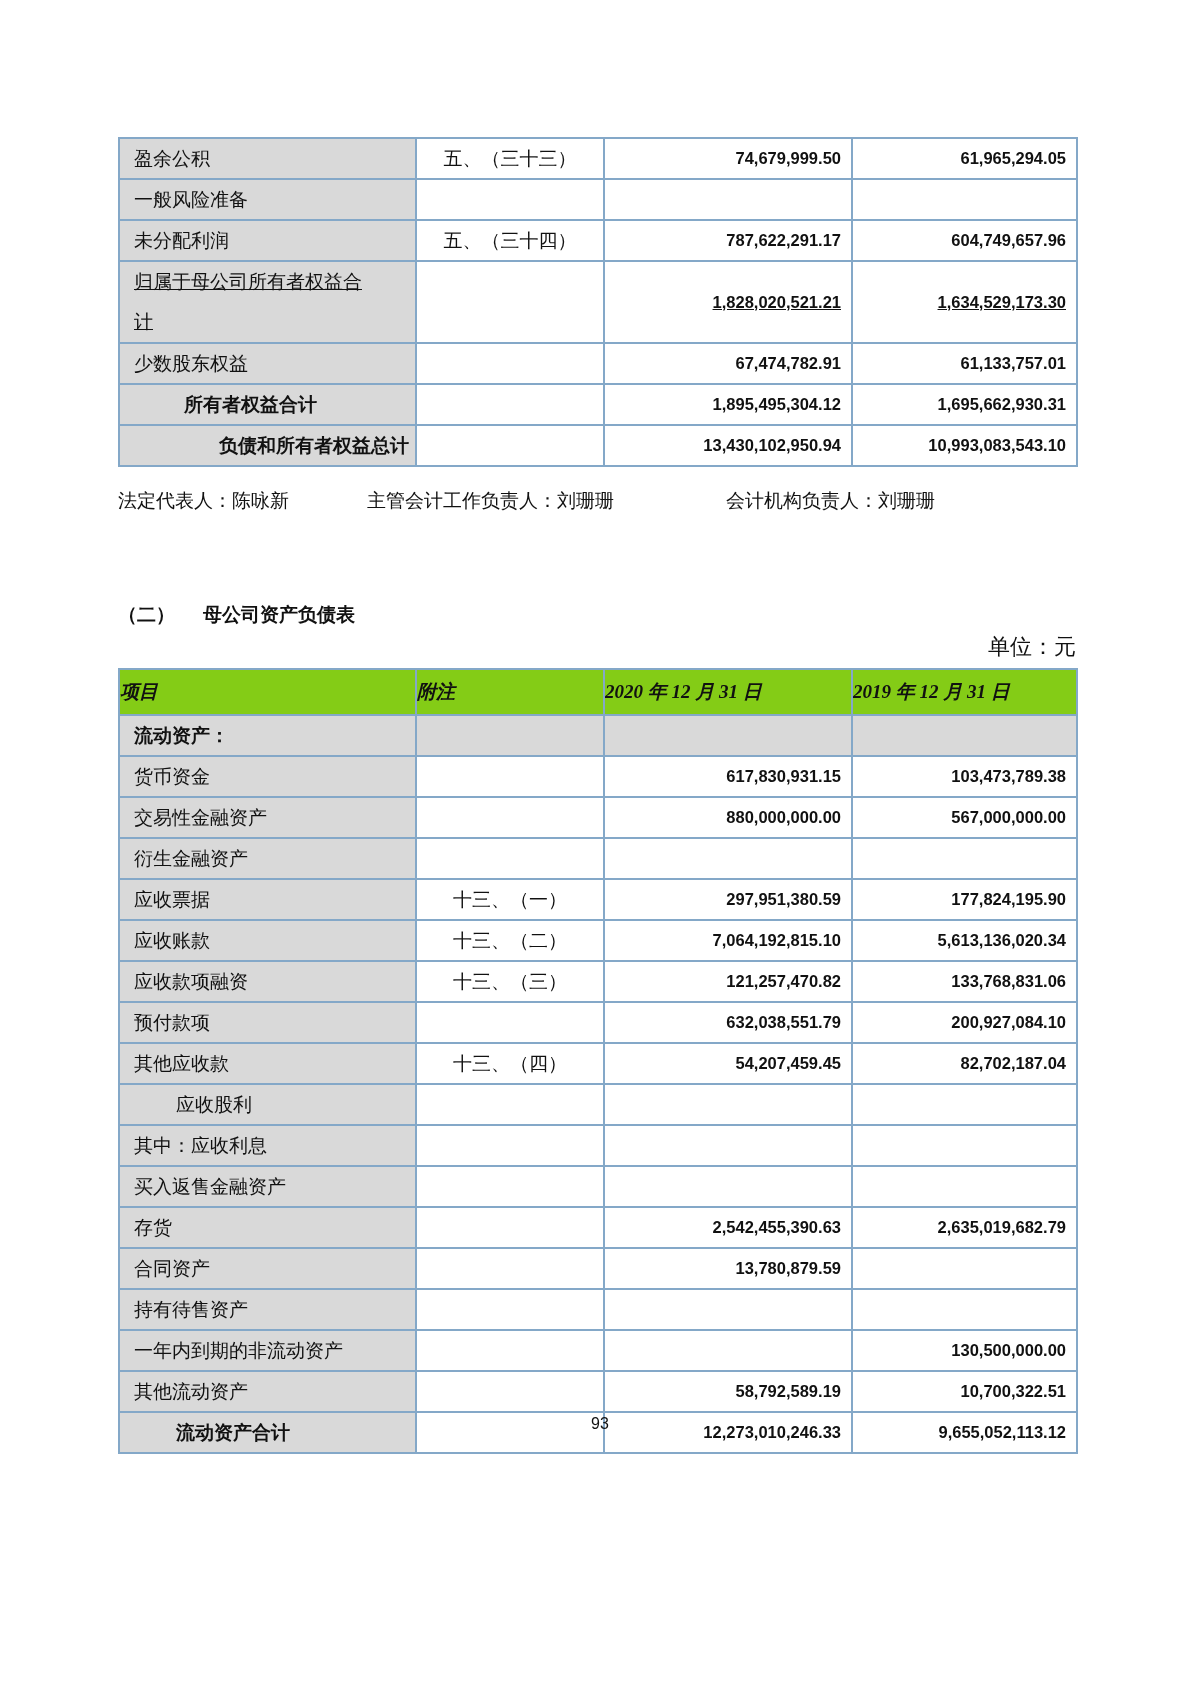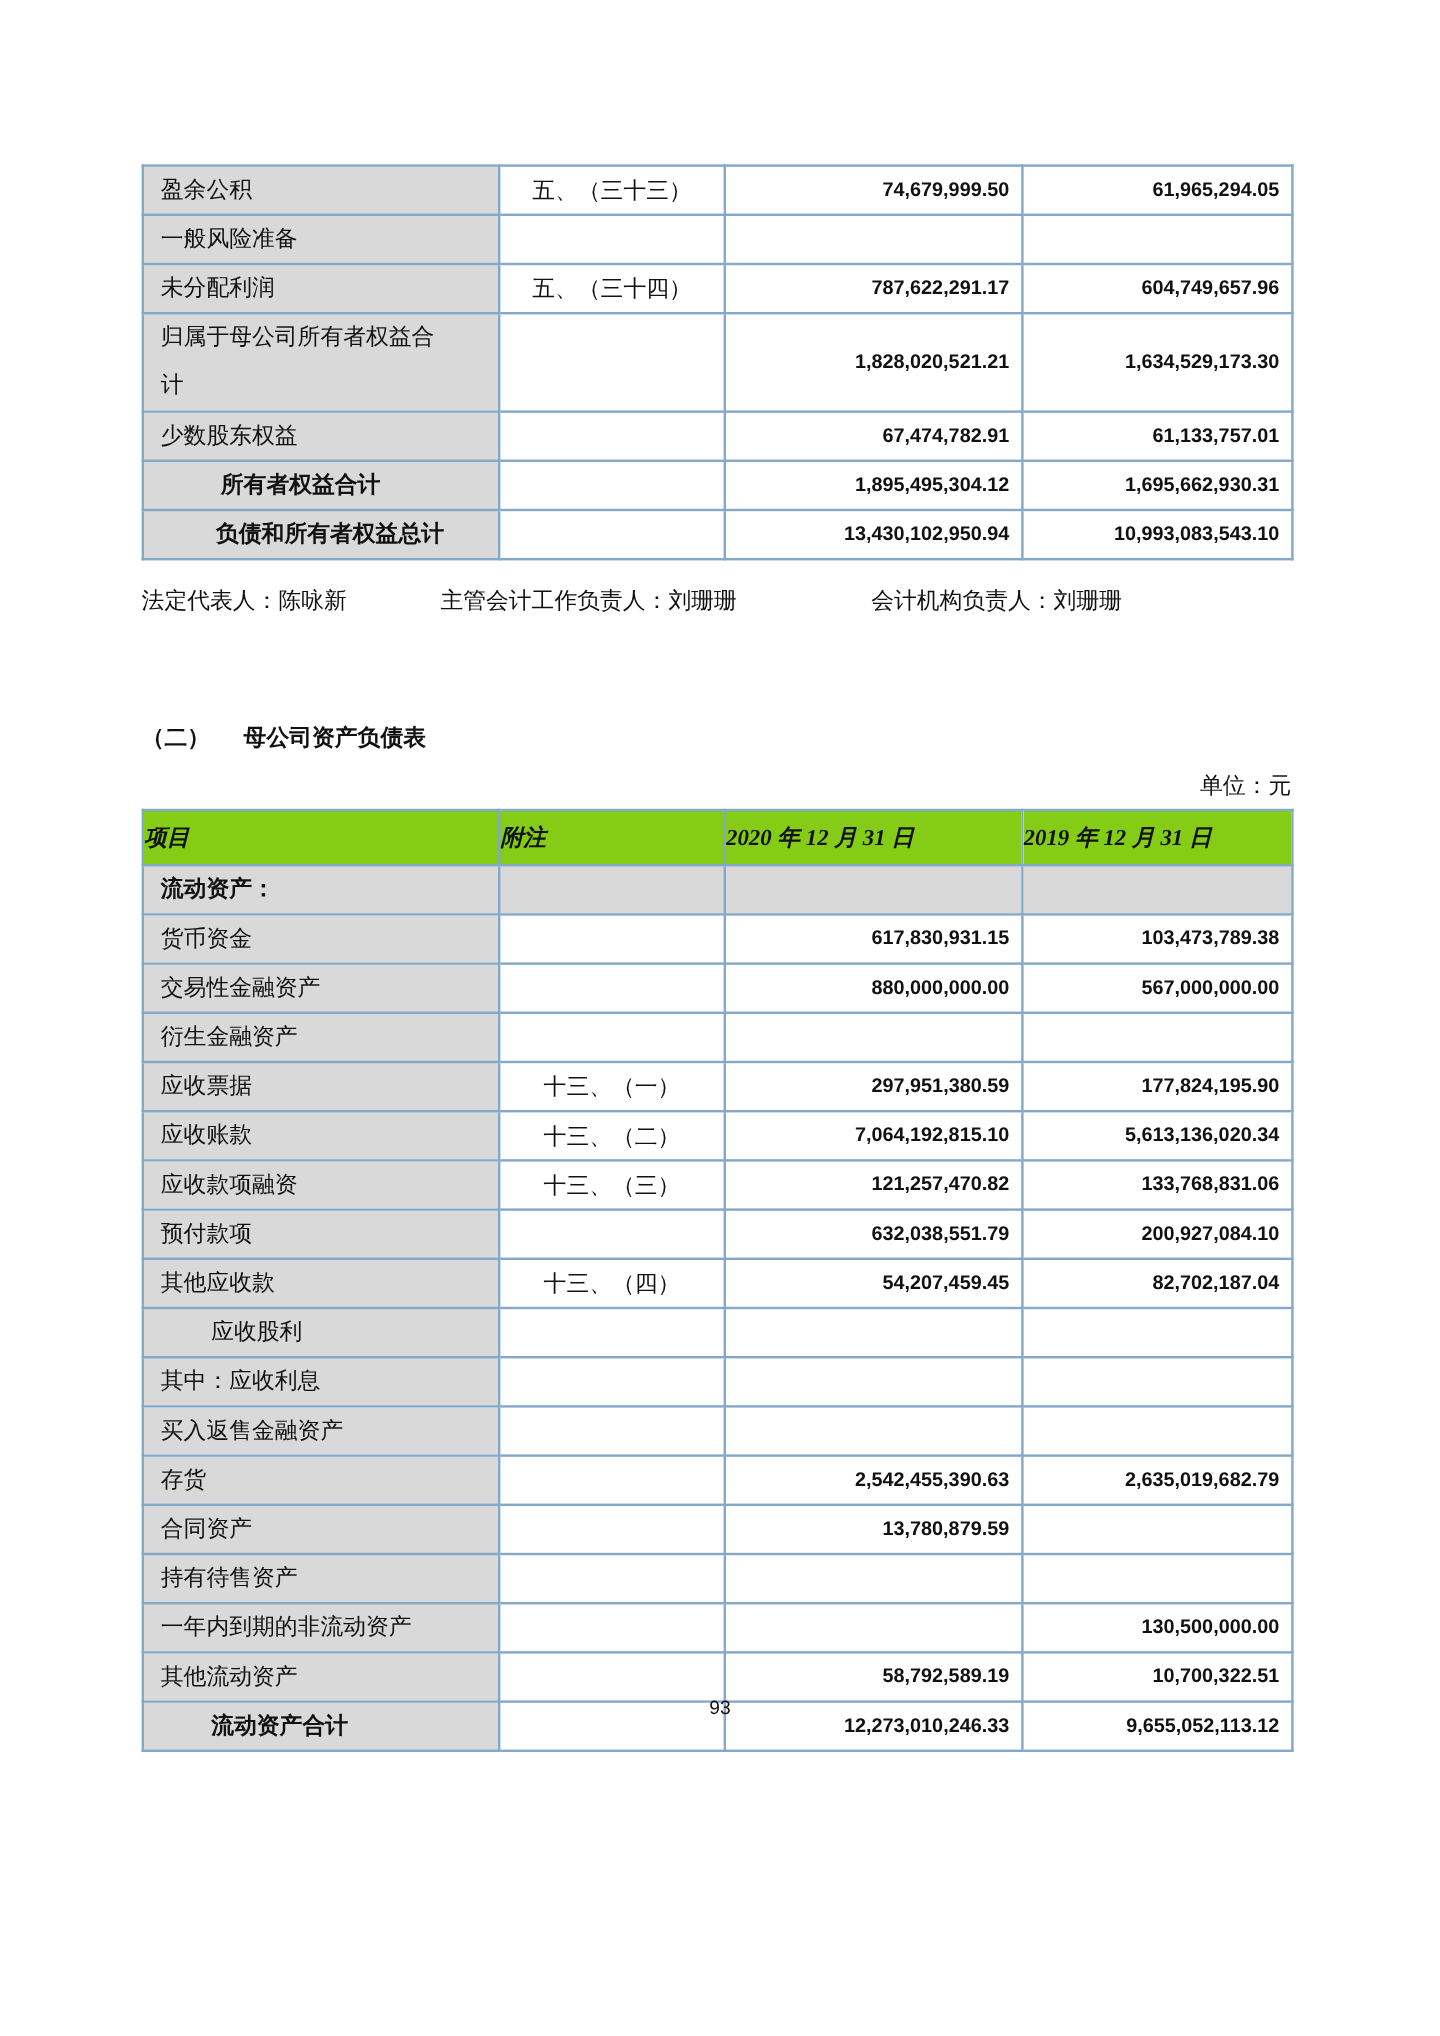--- a/index.html
+++ b/index.html
@@ -54,44 +54,44 @@
   table.fin th{
     background:#84cc16;
     font-size:19px;
     font-weight:700;
     text-align:left;
     height:44px;
     font-style:italic;
   }
   table.fin tr.section td{background:#d9d9d9;}
   table.fin td.bold{font-weight:700;margin-left:48px;}
-  table.fin td.indent-1{padding-left:60px;}
+  table.fin td.indent-1{padding-left:60px;text-align:right;}
   table.fin td.indent-2{padding-left:56px;}
   table.fin td.indent-3{padding-left:64px;}
-  table.fin tr.tall td{height:76px;}
+  table.fin tr.tall td{height:76px;text-decoration:underline;}
   table.fin td.wrap{white-space:pre-line;line-height:40px;}
   .sig-line{
     margin-top:21px;
     font-size:19px;
     display:flex;
     white-space:nowrap;
   }
   .sig-line .sig2{margin-left:78px;}
   .sig-line .sig3{margin-left:112px;}
   .heading{
     margin-top:88px;
     font-size:19px;
     font-weight:700;
   }
   .heading .h-prefix{margin-right:28px;}
   .unit-row{
-    margin-top:14px;
+    margin-top:4px;
     margin-bottom:6px;
     text-align:right;
-    font-size:19px;
+    font-size:22px;
   }
   .page-number{
     position:absolute;
     left:0;right:0;
     top:1415px;
     text-align:center;
     font-size:16px;
     font-family:"Liberation Sans","DejaVu Sans",sans-serif;
   }
 </style>

